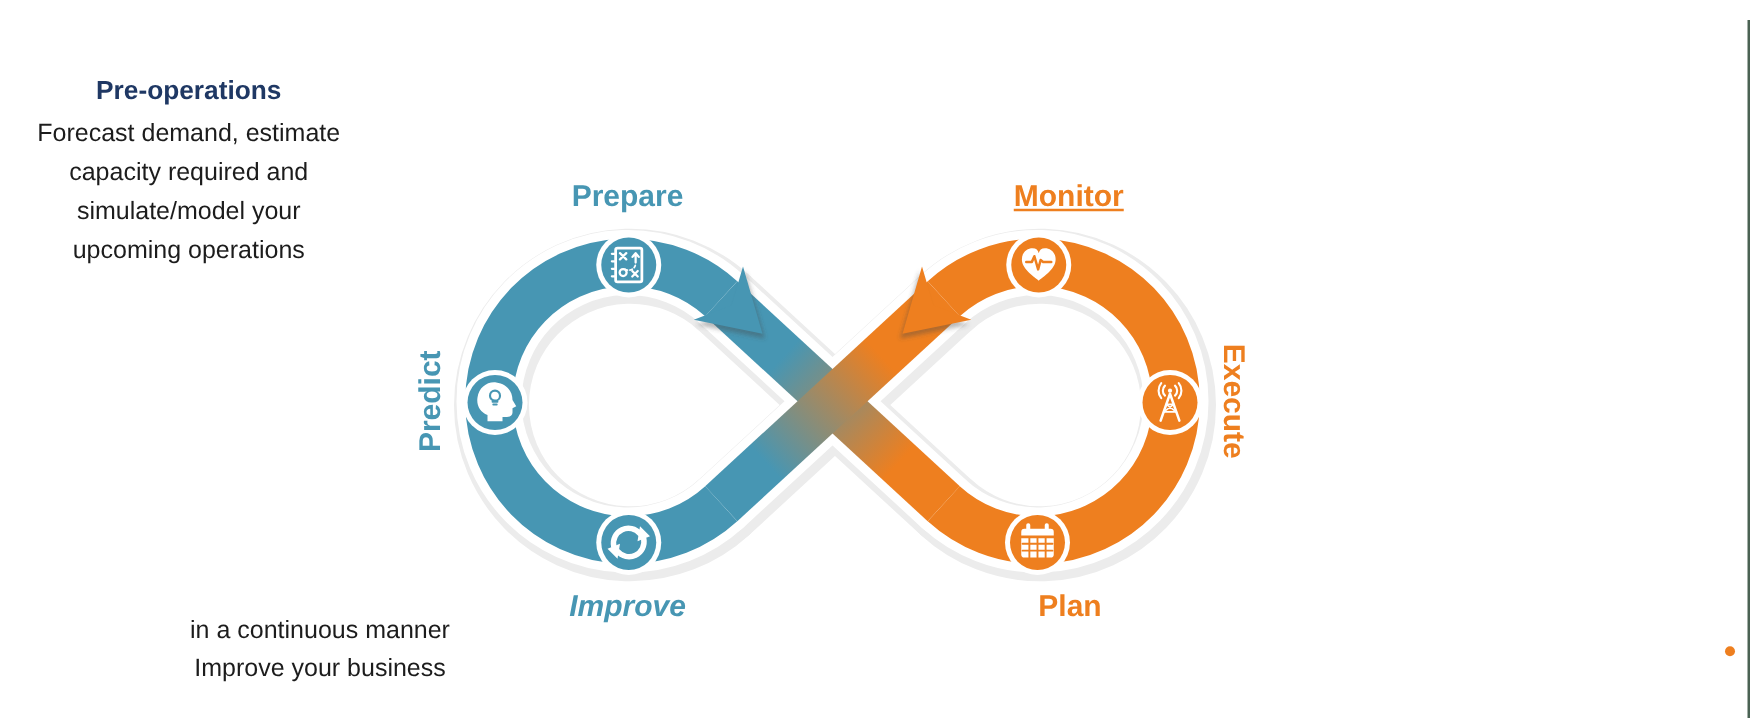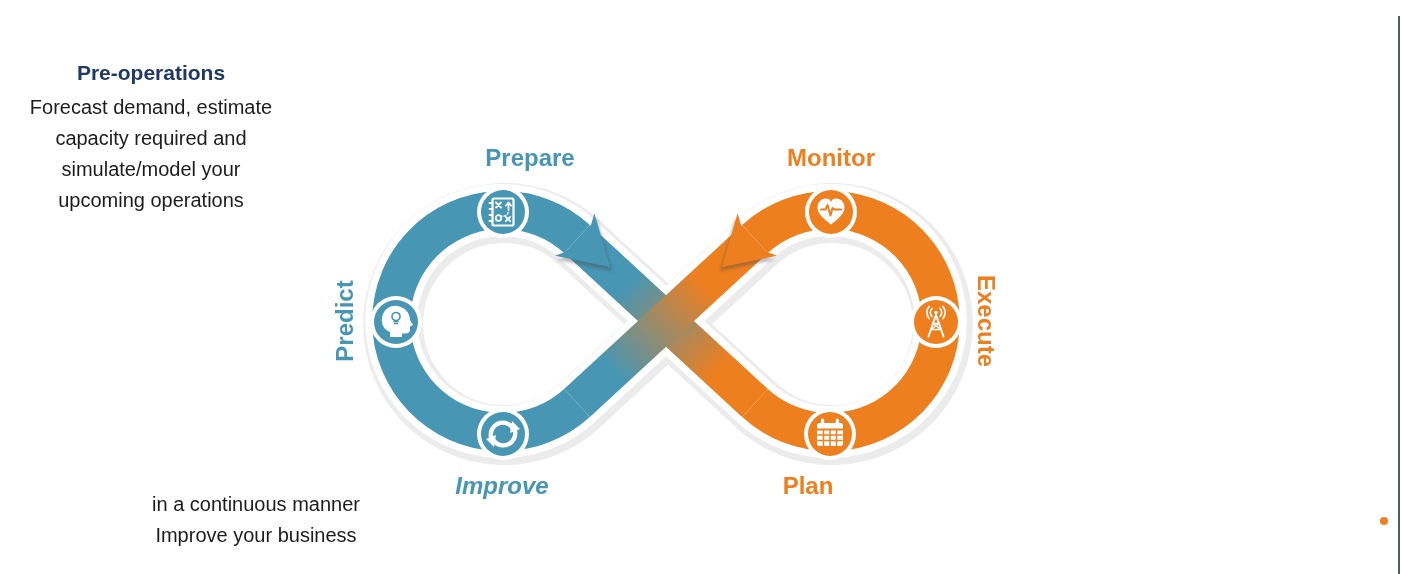--- a/index.html
+++ b/index.html
@@ -183,26 +183,26 @@
         <circle r="22" class="ic-bg-orange"></circle>
       <rect x="-9" y="-15.5" width="3.2" height="6.5" rx="1.5" class="wfill"></rect>
       <rect x="5.8" y="-15.5" width="3.2" height="6.5" rx="1.5" class="wfill"></rect>
       <rect x="-13" y="-11" width="26" height="23" rx="2.5" class="wfill"></rect>
       <path class="orangestroke" stroke-width="2.2" d="M -13,-4.5 h26"></path>
       <path class="orangestroke" stroke-width="1.5" d="M -6.5,-4.5 V 12 M 0,-4.5 V 12 M 6.5,-4.5 V 12"></path>
       <path class="orangestroke" stroke-width="1.5" d="M -12,1 h24 M -12,6.5 h24"></path>
     </g>
   </svg>
 
-  <div class="phase teal" style="left:530px;top:142px;">Prepare</div>
+  <div class="phase teal" style="left:502px;top:142px;">Prepare</div>
   <div class="phase teal rot-ccw" style="left:345px;top:305px;">Predict</div>
   <div class="phase teal" style="left:502px;top:470px;font-style:italic;">Improve</div>
-  <div class="phase orange" style="left:831px;top:142px;">Monitor</div>
+  <div class="phase orange" style="left:855px;top:142px;text-decoration:underline;">Monitor</div>
   <div class="phase orange rot-cw" style="left:986px;top:305px;">Execute</div>
-  <div class="phase orange" style="left:808px;top:470px;">Plan</div>
+  <div class="phase orange" style="left:856px;top:470px;">Plan</div>
 
   <div class="edge-line"></div>
   <div class="corner-dot"></div>
   <div class="frag" style="left:1356px;top:567px;width:13px;height:3.5px;"></div>
   <div class="frag" style="left:1374px;top:564px;width:3.5px;height:10px;"></div>
   <div class="frag" style="left:1374px;top:564px;width:12px;height:3.5px;"></div>
   <div class="frag" style="left:1382.5px;top:564px;width:3.5px;height:8px;"></div>
 
 </div>
 

